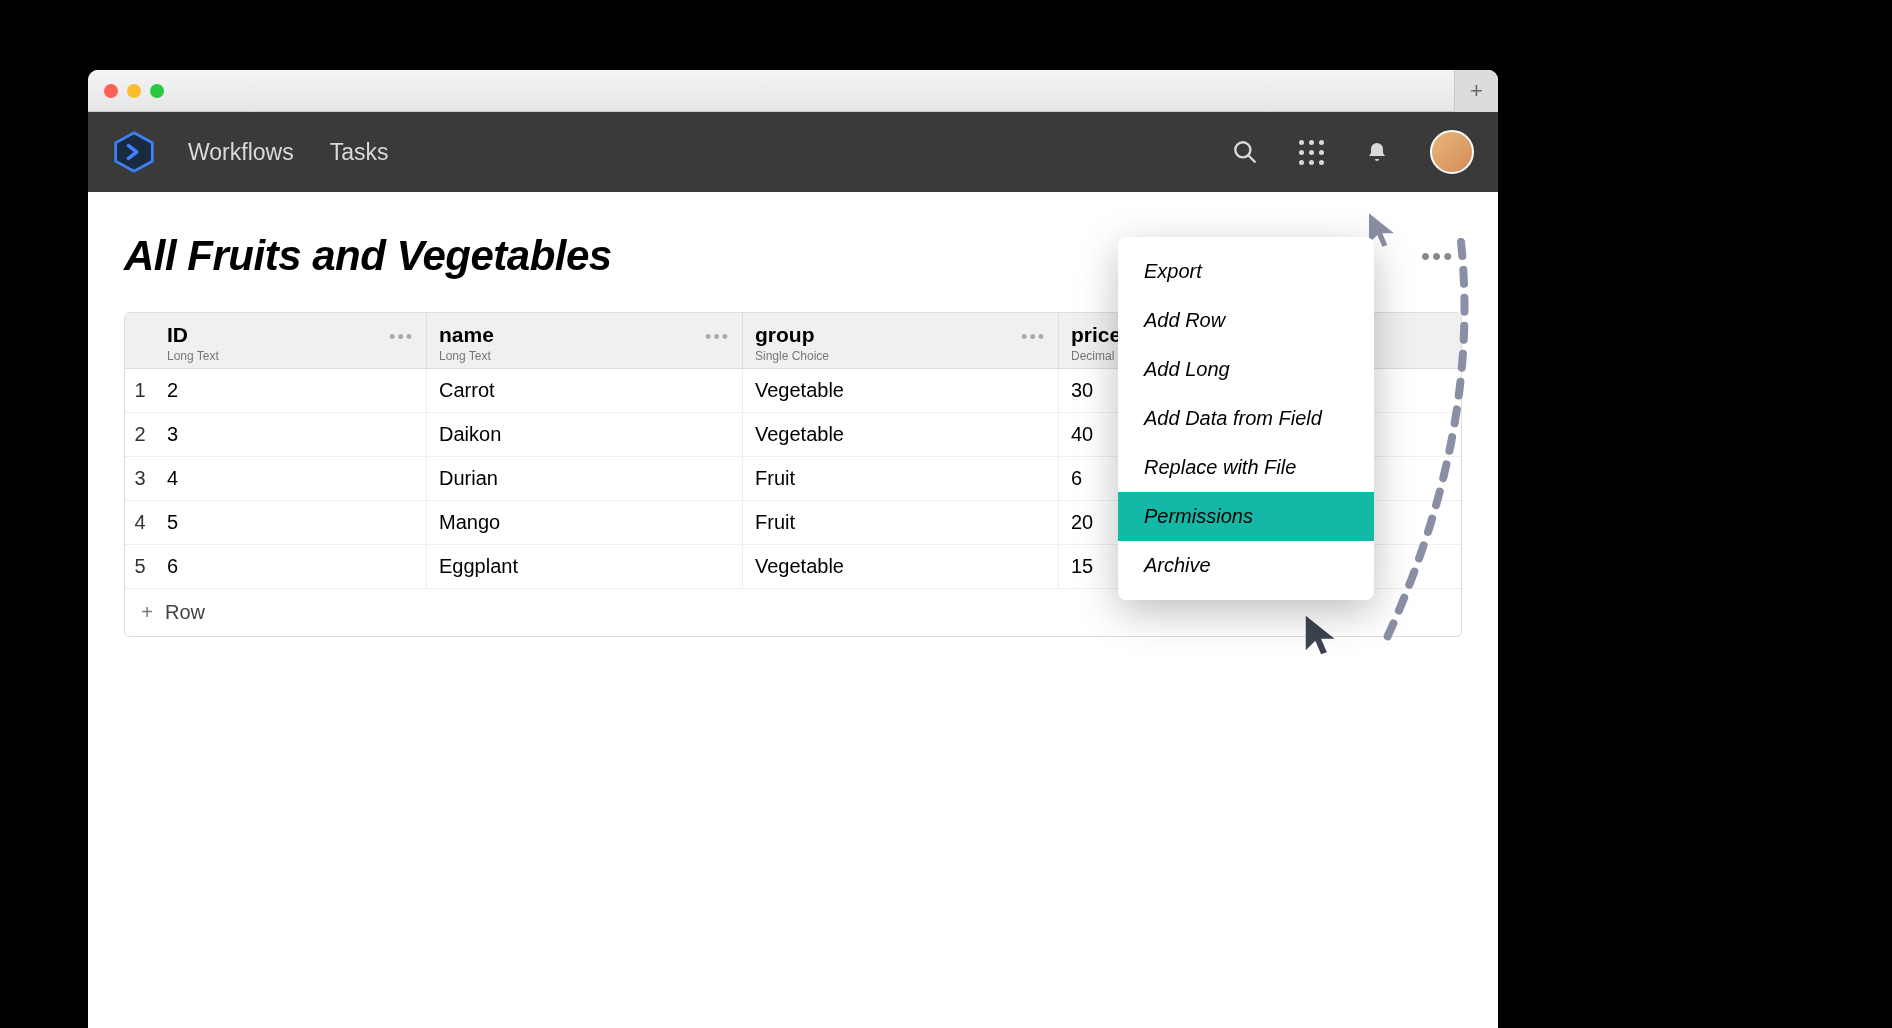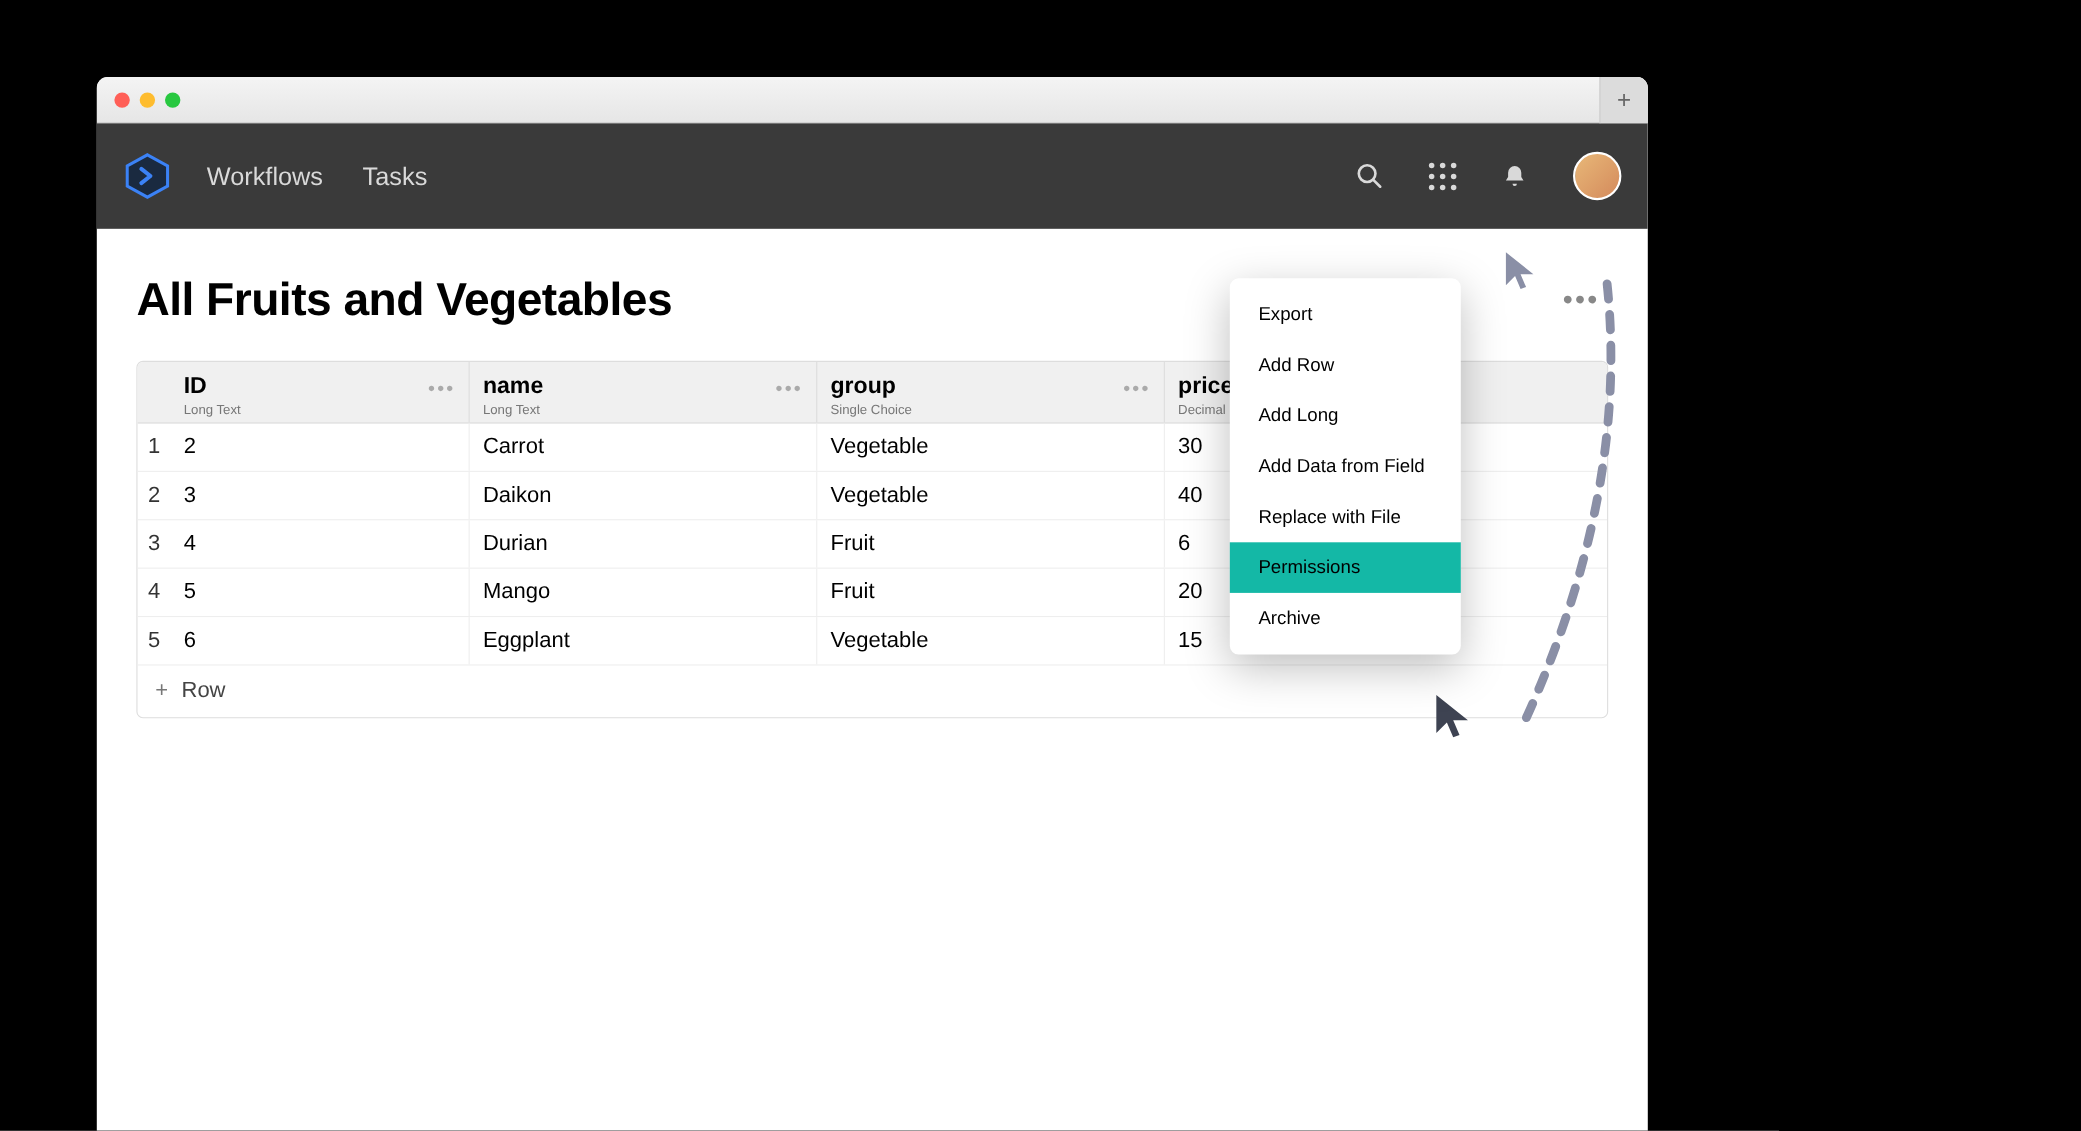--- a/index.html
+++ b/index.html
@@ -36,21 +36,21 @@
   .traffic span { width:14px; height:14px; border-radius:50%; display:block; }
   .t-red { background:#ff5f57; }
   .t-yellow { background:#febc2e; }
   .t-green { background:#28c840; }
   .tab-add {
     position:absolute; right:0; top:0; width:44px; height:42px;
     background:#dcdcdc; display:flex; align-items:center; justify-content:center;
     font-size:22px; color:#666; border-left:1px solid #ccc;
   }
   .navbar {
-    height: 96px;
+    height: 80px;
     background: #3a3a3a;
     display:flex;
     align-items:center;
     padding:0 24px;
     color:#d9d9d9;
   }
   .logo {
     width:44px; height:44px; margin-right:32px;
     display:flex; align-items:center; justify-content:center;
   }
@@ -59,21 +59,21 @@
   .nav-right { margin-left:auto; display:flex; align-items:center; gap:40px; }
   .nav-icon { width:26px; height:26px; display:flex; align-items:center; justify-content:center; color:#d9d9d9; }
   .apps-grid { display:grid; grid-template-columns:repeat(3,5px); grid-template-rows:repeat(3,5px); gap:5px; }
   .apps-grid span { background:#d9d9d9; border-radius:50%; }
   .avatar {
     width:44px; height:44px; border-radius:50%;
     background: linear-gradient(135deg,#e8b878,#d48a5c);
     border:2px solid #fff;
   }
   .content { padding: 40px 36px 0; position:relative; }
-  .page-head { display:flex; align-items:center; margin-bottom:32px; }
+  .page-head { display:flex; align-items:center; margin-bottom:32px;font-style:italic; }
   .page-title { font-size:42px; font-weight:800; letter-spacing:-0.5px; }
   .more-dots {
     margin-left:auto; color:#888; font-size:26px; letter-spacing:2px;
     padding:4px 8px; cursor:pointer;
   }
   .table {
     border:1px solid #ddd; border-radius:6px; overflow:hidden;
     font-size:20px;
   }
   .thead {
@@ -104,27 +104,28 @@
   .add-row {
     display:flex; align-items:center; gap:10px;
     padding:12px 14px; border-top:1px solid #eee; color:#444;
   }
   .add-row .plus { font-size:20px; color:#777; width:16px; text-align:center; }
   
   .menu {
     position:absolute;
     left:1030px;
     top:45px;
-    width:210px;
+    width:256px;
     background:#fff;
     border-radius:8px;
     box-shadow:0 12px 40px rgba(0,0,0,0.25);
     padding:10px 0;
-    font-size:17px;
+    font-size:20px;
     z-index:10;
+    font-style:italic;
   }
   .menu-item { padding:13px 26px; cursor:pointer; }
   .menu-item.hover { background:#14b8a6; }
   
   .dashpath {
     position:absolute;
     left:1278px; top:40px;
     width:120px; height:440px;
     pointer-events:none;
   }

